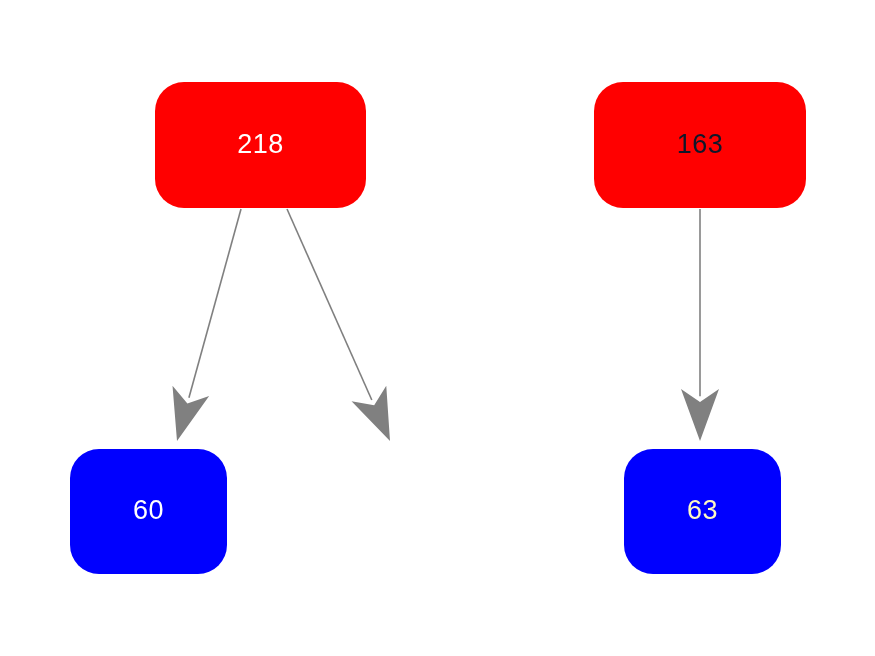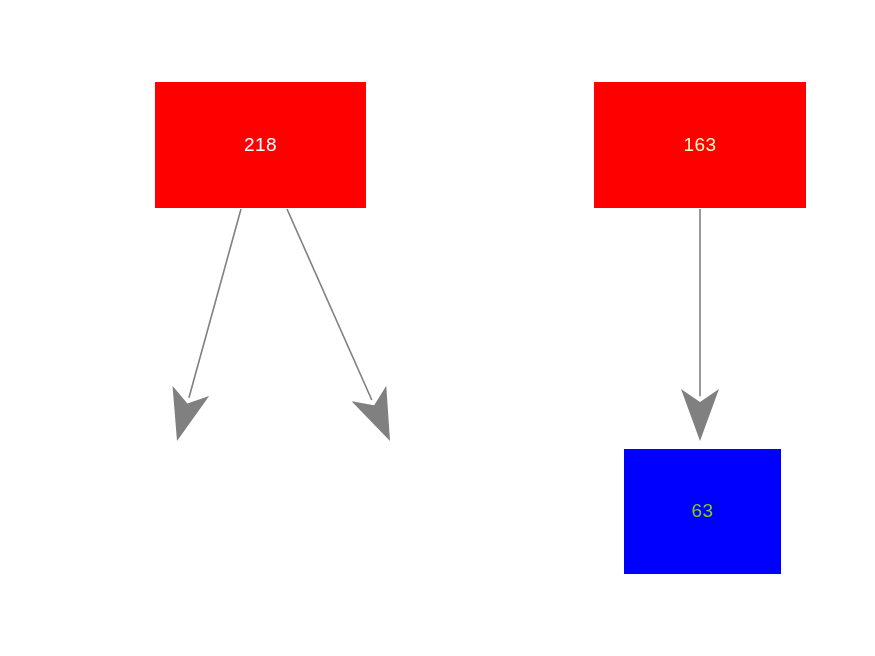--- a/index.html
+++ b/index.html
@@ -27,25 +27,26 @@
     height: 656px;
   }
   .node {
     position: absolute;
     box-sizing: border-box;
     display: flex;
     align-items: center;
     justify-content: center;
     color: #ffffff;
     font-family: "Liberation Sans", sans-serif;
-    font-size: 19px;
+    font-size: 27px;
     line-height: 1;
     letter-spacing: 0.5px;
     font-weight: 400;
     user-select: none;
+    border-radius: 29px;
   }
   .node-label {
     display: block;
     transform: translateY(-1px);
   }
 </style>
 </head>
 <body>
 
 <div id="canvas">
@@ -57,20 +58,23 @@
         <line x1="287" y1="209" x2="371.8010850325983" y2="400.0082691996388" stroke="#808080" stroke-width="1.6"></line>
         <polygon points="390,441 351.53430404656064,401.1830408642553 374.1748565500854,405.35501669533807 386.2653134203338,385.7636703233129" fill="#808080"></polygon>
         <line x1="700" y1="209" x2="700" y2="396.15" stroke="#808080" stroke-width="1.6"></line>
         <polygon points="700,441 681,389 700,402 719,389" fill="#808080"></polygon>
       </g>
   </svg>
 
   <div class="node" style="left: 155px; top: 82px; width: 211px; height: 126px; background: rgb(255, 0, 0); color: rgb(255, 255, 255);">
     <span class="node-label">218</span>
   </div>
-  <div class="node" style="left: 594px; top: 82px; width: 212px; height: 126px; background: rgb(255, 0, 0); color: #fef9c3;">
+  <div class="node" style="left: 594px; top: 82px; width: 212px; height: 126px; background: rgb(255, 0, 0); color: #0f172a;">
     <span class="node-label">163</span>
   </div>
-  <div class="node" style="left: 624px; top: 449px; width: 157px; height: 125px; background: rgb(0, 0, 255); color: #84cc16;">
+  <div class="node" style="left: 70px; top: 449px; width: 157px; height: 125px; background: rgb(0, 0, 255); color: rgb(255, 255, 255);">
+    <span class="node-label">60</span>
+  </div>
+  <div class="node" style="left: 624px; top: 449px; width: 157px; height: 125px; background: rgb(0, 0, 255); color: #fef9c3;">
     <span class="node-label">63</span>
   </div>
 
 </div>
 
 </body></html>

